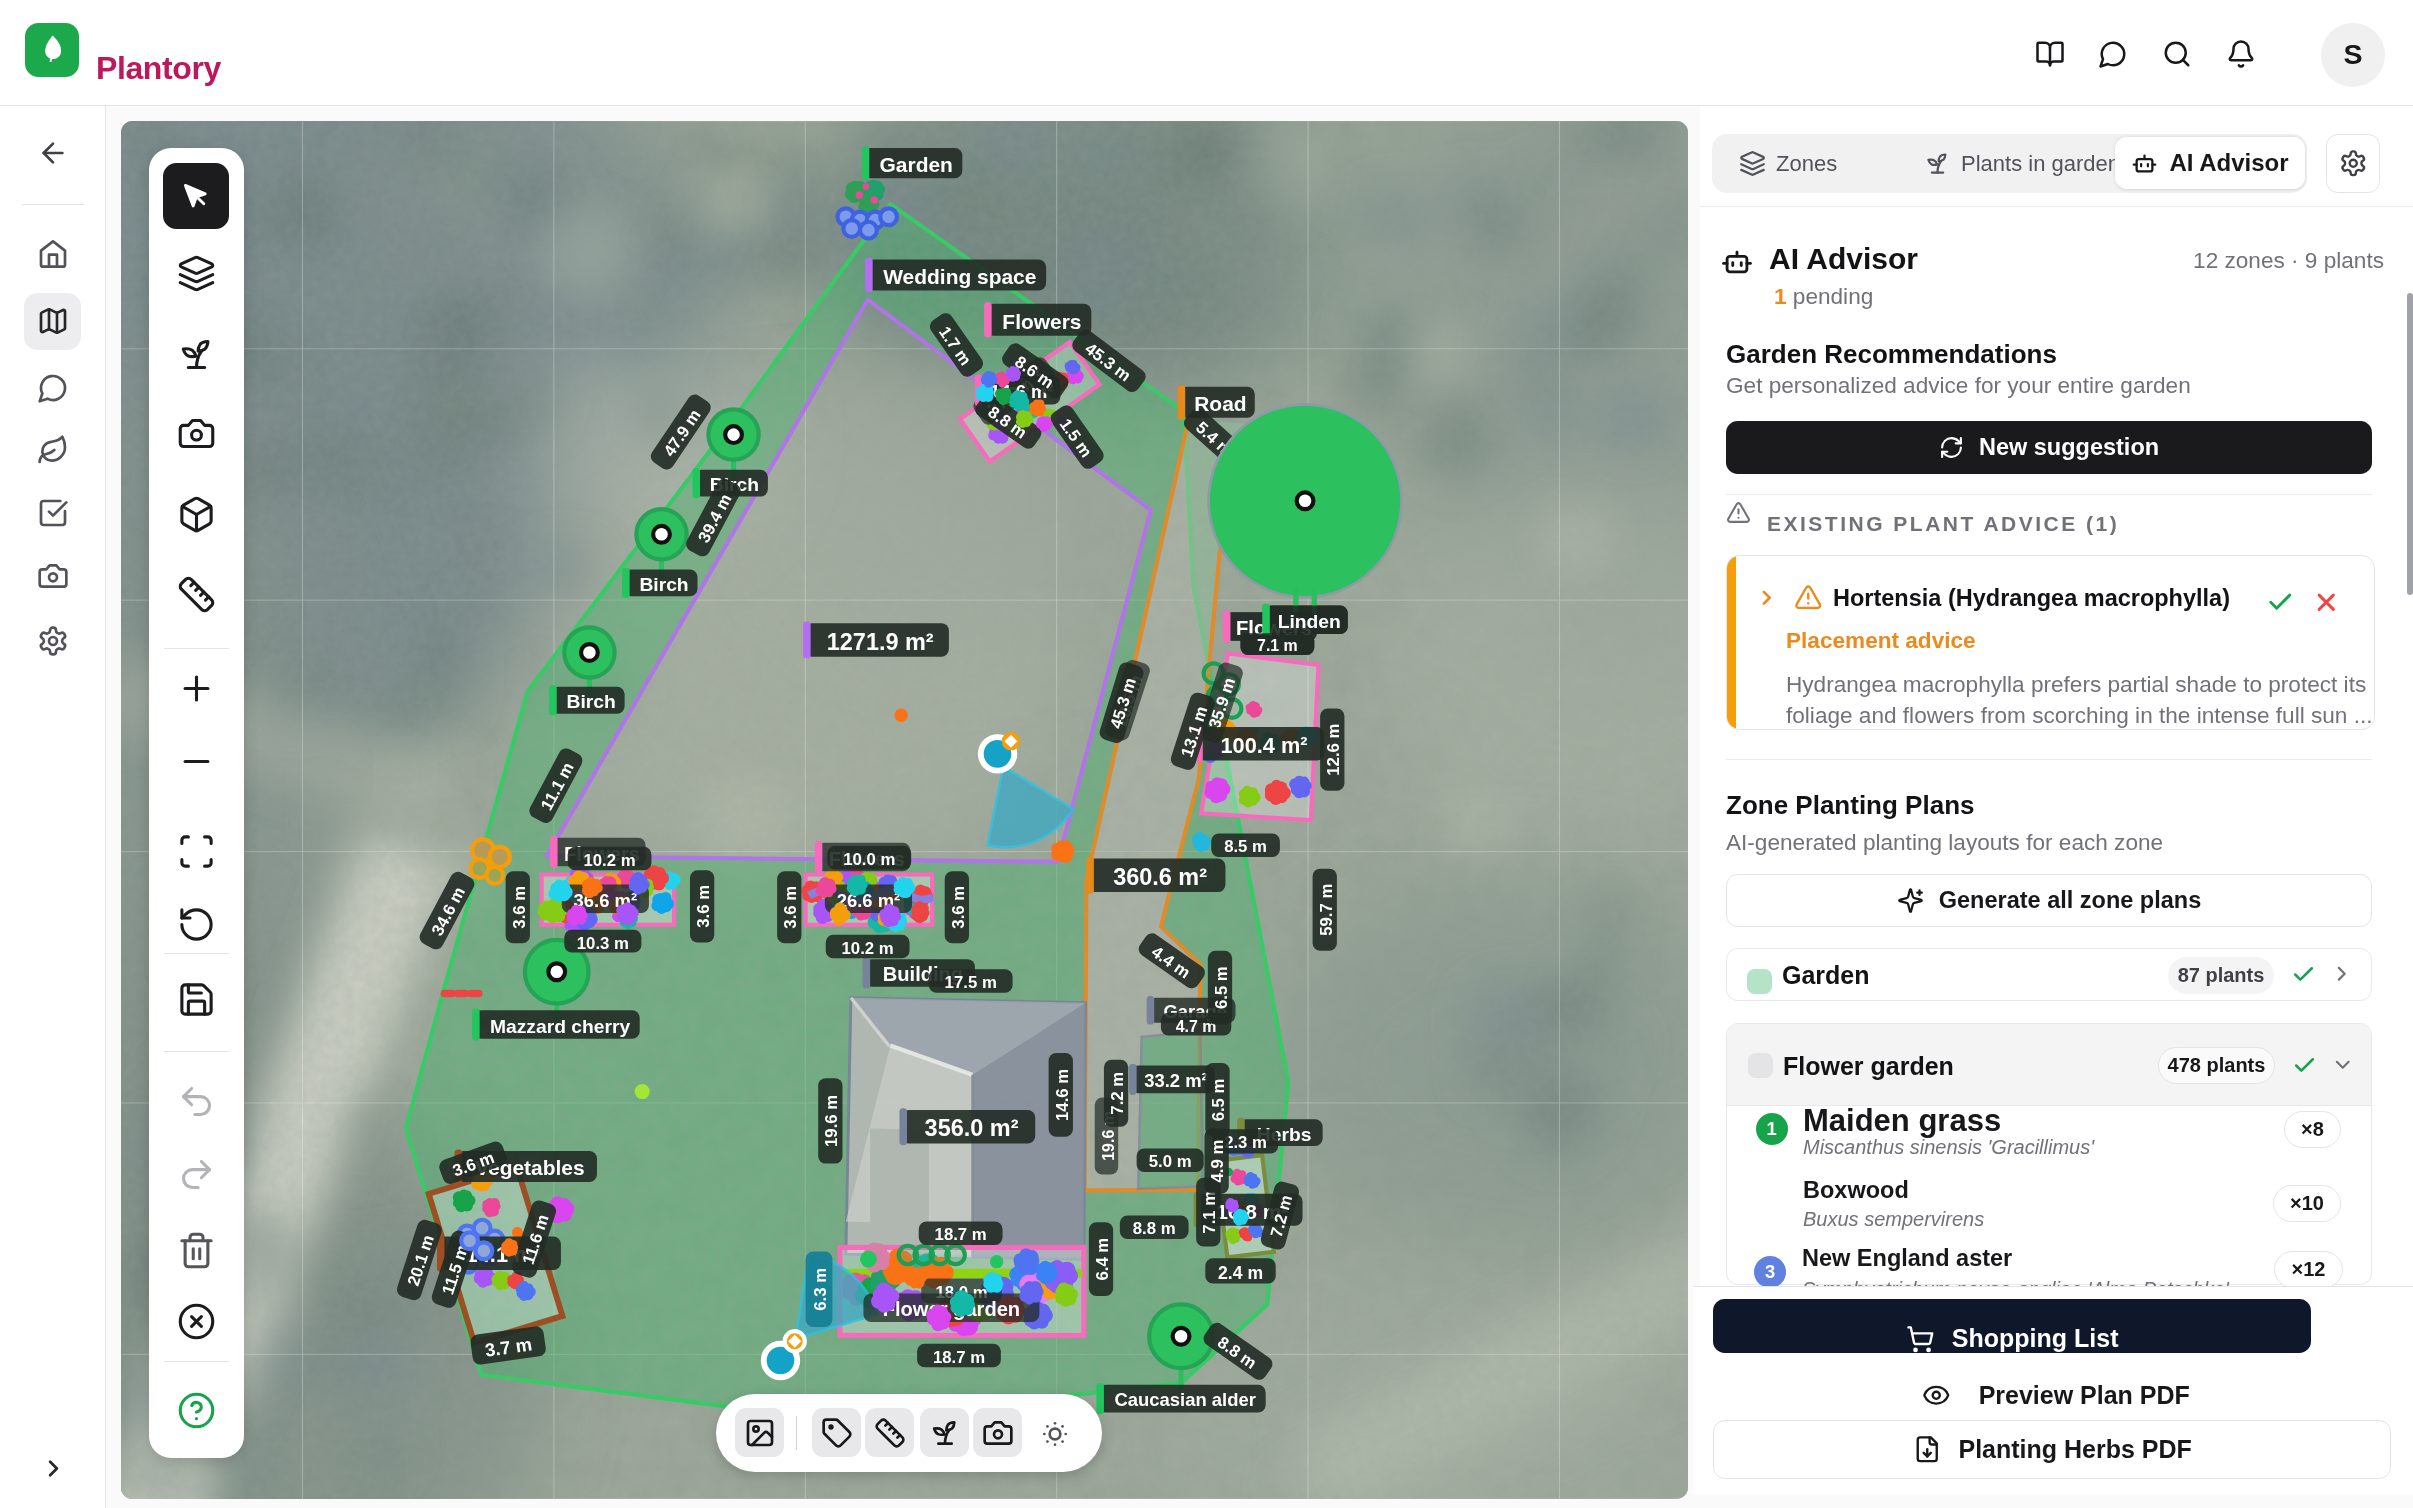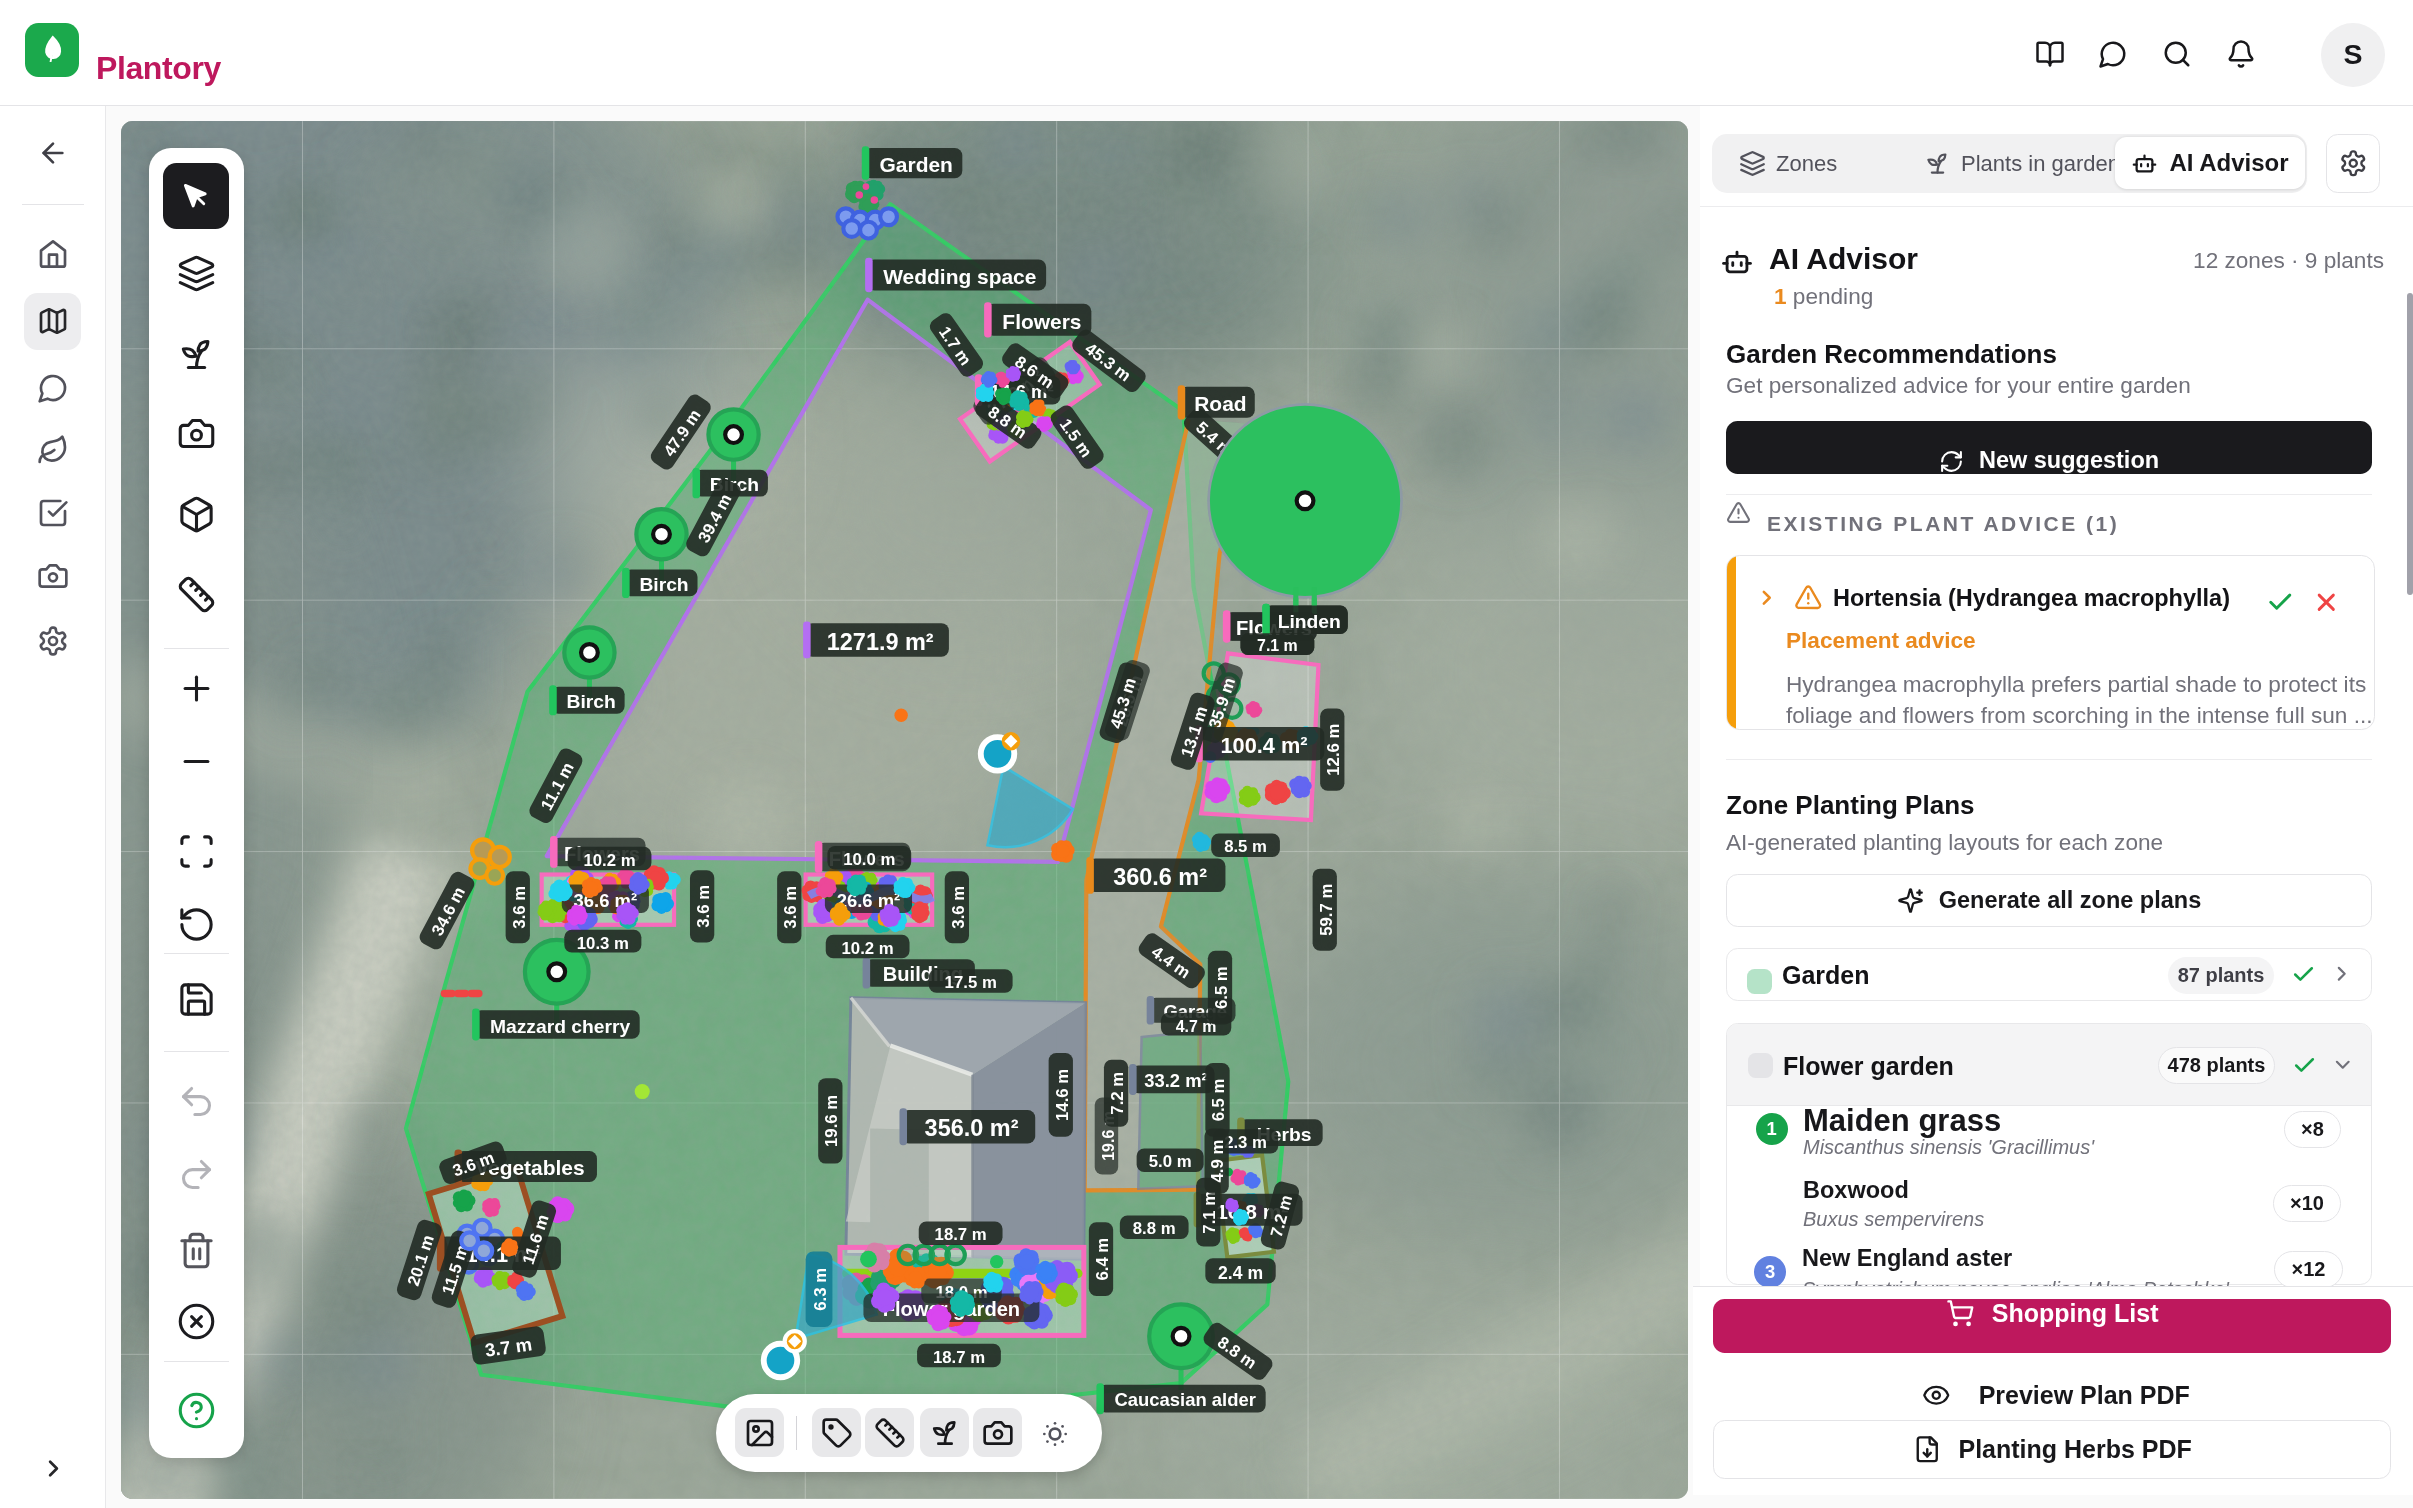--- a/index.html
+++ b/index.html
@@ -11,21 +11,21 @@
 .avatar{position:absolute;left:2321px;top:22.6px;width:64px;height:64px;border-radius:50%;background:#f0f0f1;display:flex;align-items:center;justify-content:center;font-size:28.5px;font-weight:600;color:#18181b}
 .sic{position:absolute;left:37px}
 .selic{position:absolute;left:24px;width:57px;height:57px;background:#ededef;border-radius:13.4px}
 .panel{position:absolute;left:1700px;top:106px;width:714px;height:1389px;background:#fff;z-index:20}
 .tabwrap{position:absolute;left:11.7px;top:28px;width:595px;height:59px;background:#f1f1f2;border-radius:15px}
 .tab{position:absolute;top:28px;height:59px;display:flex;align-items:center;gap:10px;color:#52525b;font-size:22px;font-weight:500}
 .tabsel{position:absolute;left:415px;top:31px;width:190px;height:52px;background:#fff;border-radius:11.7px;box-shadow:0 0.8px 3.4px rgba(0,0,0,.12);display:flex;align-items:center;justify-content:center;gap:11px;font-size:24px;font-weight:600;color:#18181b}
 .gearbtn{position:absolute;left:626px;top:28px;width:54px;height:59px;background:#fff;border:1.3px solid #e4e4e7;border-radius:11.7px;display:flex;align-items:center;justify-content:center}
 .pdiv{position:absolute;left:0;width:714px;border-top:1.3px solid #ececee}
 .sb{position:absolute;left:707px;top:187px;width:5.9px;height:302px;background:#a1a1aa;border-radius:3.4px}
-.btn-black{position:absolute;left:26px;width:646px;height:53px;background:#1a1a1d;border-radius:11.7px;color:#fff;display:flex;align-items:flex-end;justify-content:center;gap:15px;font-size:23.5px;font-weight:600}
+.btn-black{position:absolute;left:26px;width:646px;height:53px;background:#1a1a1d;border-radius:11.7px;color:#fff;display:flex;align-items:center;justify-content:center;gap:15px;font-size:23.5px;font-weight:600}
 .btn-white{position:absolute;left:26px;width:646px;height:53px;background:#fff;border:1.3px solid #e4e4e7;border-radius:11.7px;color:#18181b;display:flex;align-items:center;justify-content:center;gap:15px;font-size:23.5px;font-weight:600}
 .zrow{position:absolute;left:26px;width:646px;height:53px;background:#fff;border:1.3px solid #e8e8ea;border-radius:11.7px}
 .pillgray{position:absolute;border-radius:837px;background:#f4f4f5;font-size:20px;font-weight:600;color:#3f3f46;display:flex;align-items:center;justify-content:center}
 .pillwhite{position:absolute;border-radius:837px;background:#fff;border:1.3px solid #e4e4e7;font-size:20px;font-weight:700;color:#18181b;display:flex;align-items:center;justify-content:center}
 .tool{position:absolute;left:149px;top:148px;width:95px;height:1310px;background:#fff;border-radius:22px;box-shadow:0 3.4px 15px rgba(0,0,0,.16);z-index:25}
 .tdiv{position:absolute;left:15px;width:65px;border-top:1.3px solid #e4e4e7}
 .ticon{position:absolute;left:28px}
 .btool{position:absolute;left:716px;top:1394px;width:386px;height:78px;background:#fff;border-radius:39px;box-shadow:0 3.4px 13.4px rgba(0,0,0,.18);z-index:25}
 .bbtn{position:absolute;top:14.2px;width:49px;height:49px;background:#e8e8ea;border-radius:11px;display:flex;align-items:center;justify-content:center}
 </style></head><body>
@@ -2553,21 +2553,21 @@
       <div class="pillwhite" style="left:557px;top:87px;width:57px;height:37px">×8</div>
       <div style="position:absolute;left:76px;top:153px;font-size:23.5px;font-weight:600;color:#18181b">Boxwood</div>
       <div style="position:absolute;left:76px;top:184px;font-size:20px;font-style:italic;color:#71717a">Buxus sempervirens</div>
       <div class="pillwhite" style="left:546px;top:161px;width:68px;height:37px">×10</div>
     </div>
     <div style="position:absolute;left:54px;top:1150px;width:32px;height:32px;border-radius:50%;background:#6181e0;color:#fff;font-size:18.4px;font-weight:700;display:flex;align-items:center;justify-content:center">3</div>
     <div style="position:absolute;left:102px;top:1139px;font-size:23.5px;font-weight:600;color:#18181b">New England aster</div>
     <div style="position:absolute;left:102px;top:1172px;font-size:20px;font-style:italic;color:#71717a">Symphyotrichum novae-angliae 'Alma Petschke'</div>
     <div class="pillwhite" style="left:574px;top:1145px;width:69px;height:37px">×12</div>
     <div style="position:absolute;left:-6.7px;top:1180px;width:727px;height:209px;background:#fff;border-top:1.3px solid #e4e4e7"></div>
-    <div style="position:absolute;left:13.4px;top:1193px;width:678px;height:54px;background:#be185d;border-radius:11.7px;color:#fff;display:flex;align-items:flex-start;justify-content:center;gap:17px;font-size:25px;font-weight:600">
+    <div style="position:absolute;left:13.4px;top:1193px;width:598px;height:54px;background:#0f172a;border-radius:11.7px;color:#fff;display:flex;align-items:flex-end;justify-content:center;gap:17px;font-size:25px;font-weight:600">
       <svg width="28.5" height="28.5" viewBox="0 0 24 24" fill="none" stroke="#fff" stroke-width="2" stroke-linecap="round" stroke-linejoin="round">
         <circle cx="8" cy="21" r="1"></circle>
         <circle cx="19" cy="21" r="1"></circle>
         <path d="M2.05 2.05h2l2.66 12.42a2 2 0 0 0 2 1.58h9.78a2 2 0 0 0 1.95-1.57l1.65-7.43H5.12"></path>
       </svg>
       <span>Shopping List</span>
     </div>
     <div style="position:absolute;left:17px;top:1264px;width:678px;height:50px;display:flex;align-items:center;justify-content:center;gap:28px;font-size:25px;font-weight:600;color:#18181b">
       <svg width="28.5" height="28.5" viewBox="0 0 24 24" fill="none" stroke="#18181b" stroke-width="2" stroke-linecap="round" stroke-linejoin="round">
         <path d="M2.06 12.35a1 1 0 0 1 0-.7 10.75 10.75 0 0 1 19.88 0 1 1 0 0 1 0 .7 10.75 10.75 0 0 1-19.88 0"></path>

